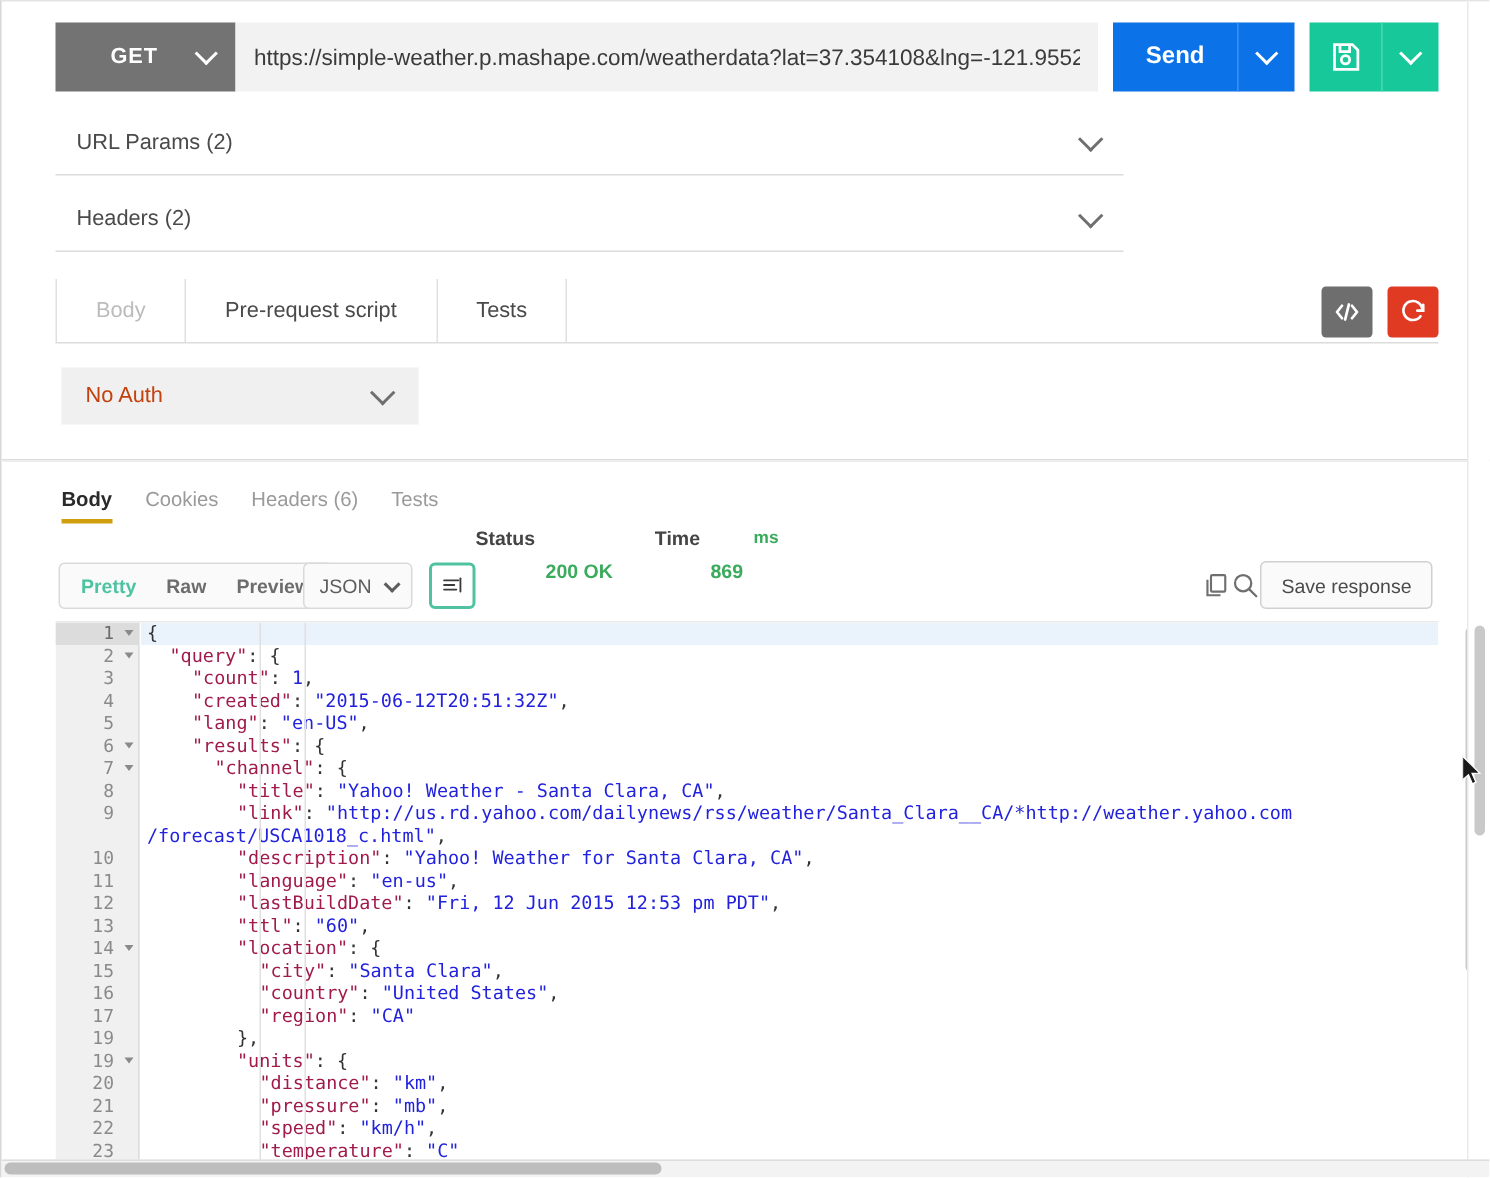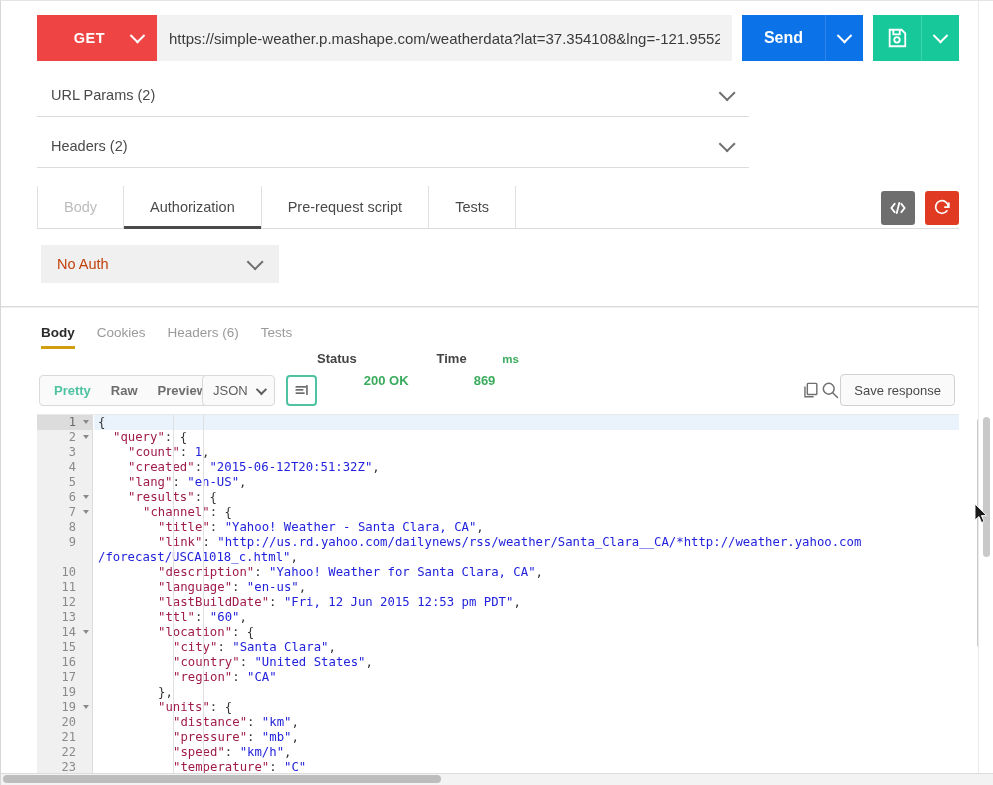--- a/index.html
+++ b/index.html
@@ -21,21 +21,21 @@
   }
 
   
   .request-bar {
     position: absolute; left: 36px; top: 14px;
     width: 922px; height: 46px;
     display: flex; align-items: stretch;
   }
   .method-select {
     width: 120px; height: 46px;
-    background: #ef4444;
+    background: #737373;
     color: #ffffff;
     display: flex; align-items: center; justify-content: space-between;
     padding: 0 14px 0 0;
     cursor: pointer;
     user-select: none;
   }
   .method-label {
     flex: 1; text-align: center;
     font-size: 14.5px; font-weight: bold;
     letter-spacing: 0.6px;
@@ -419,21 +419,20 @@
     <span class="acc-chev"></span>
   </div>
 
   <div class="accordion" id="acc-headers">
     <span class="accordion-label">Headers (2)</span>
     <span class="acc-chev"></span>
   </div>
 
   <div class="req-tabs">
     <button class="req-tab first disabled">Body</button>
-    <button class="req-tab active">Authorization</button>
     <button class="req-tab">Pre-request script</button>
     <button class="req-tab">Tests</button>
 
     <div class="tab-icons">
       <button class="icon-sq grey">
         <svg width="20" height="20" viewBox="0 0 24 24" fill="none" stroke="#ffffff" stroke-width="2.2" stroke-linecap="round" stroke-linejoin="round">
           <polyline points="8 7 4 12 8 17"></polyline>
           <polyline points="16 7 20 12 16 17"></polyline>
           <line x1="13.5" y1="6" x2="10.5" y2="18"></line>
         </svg>

